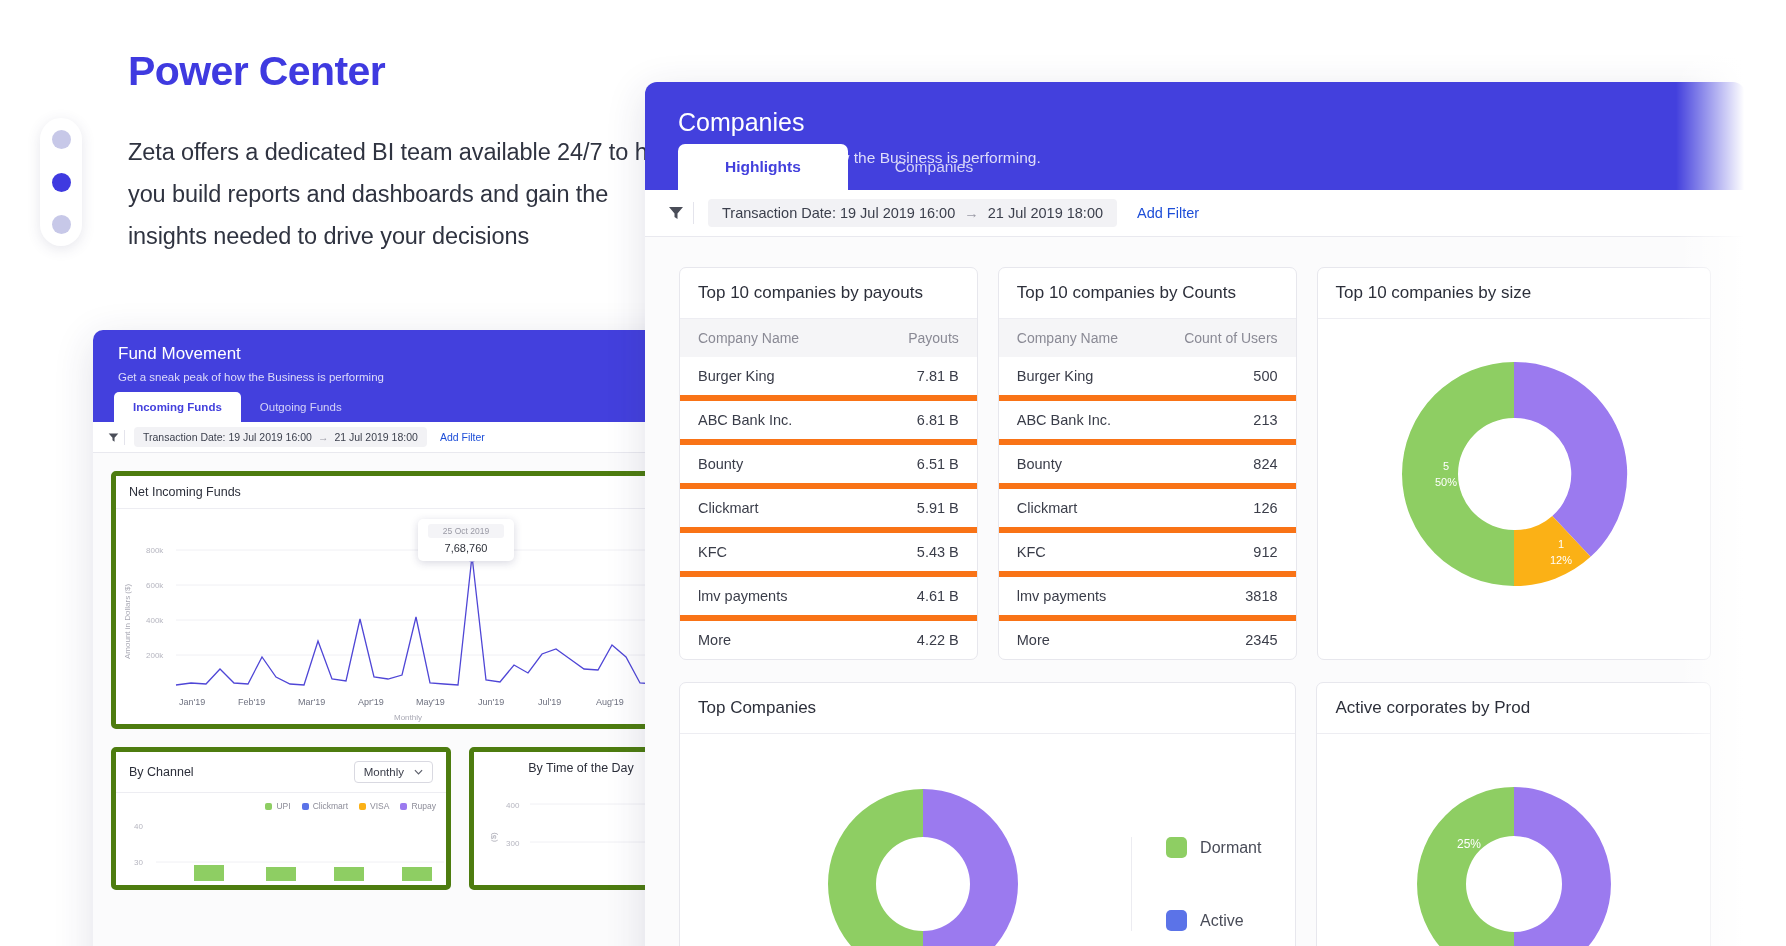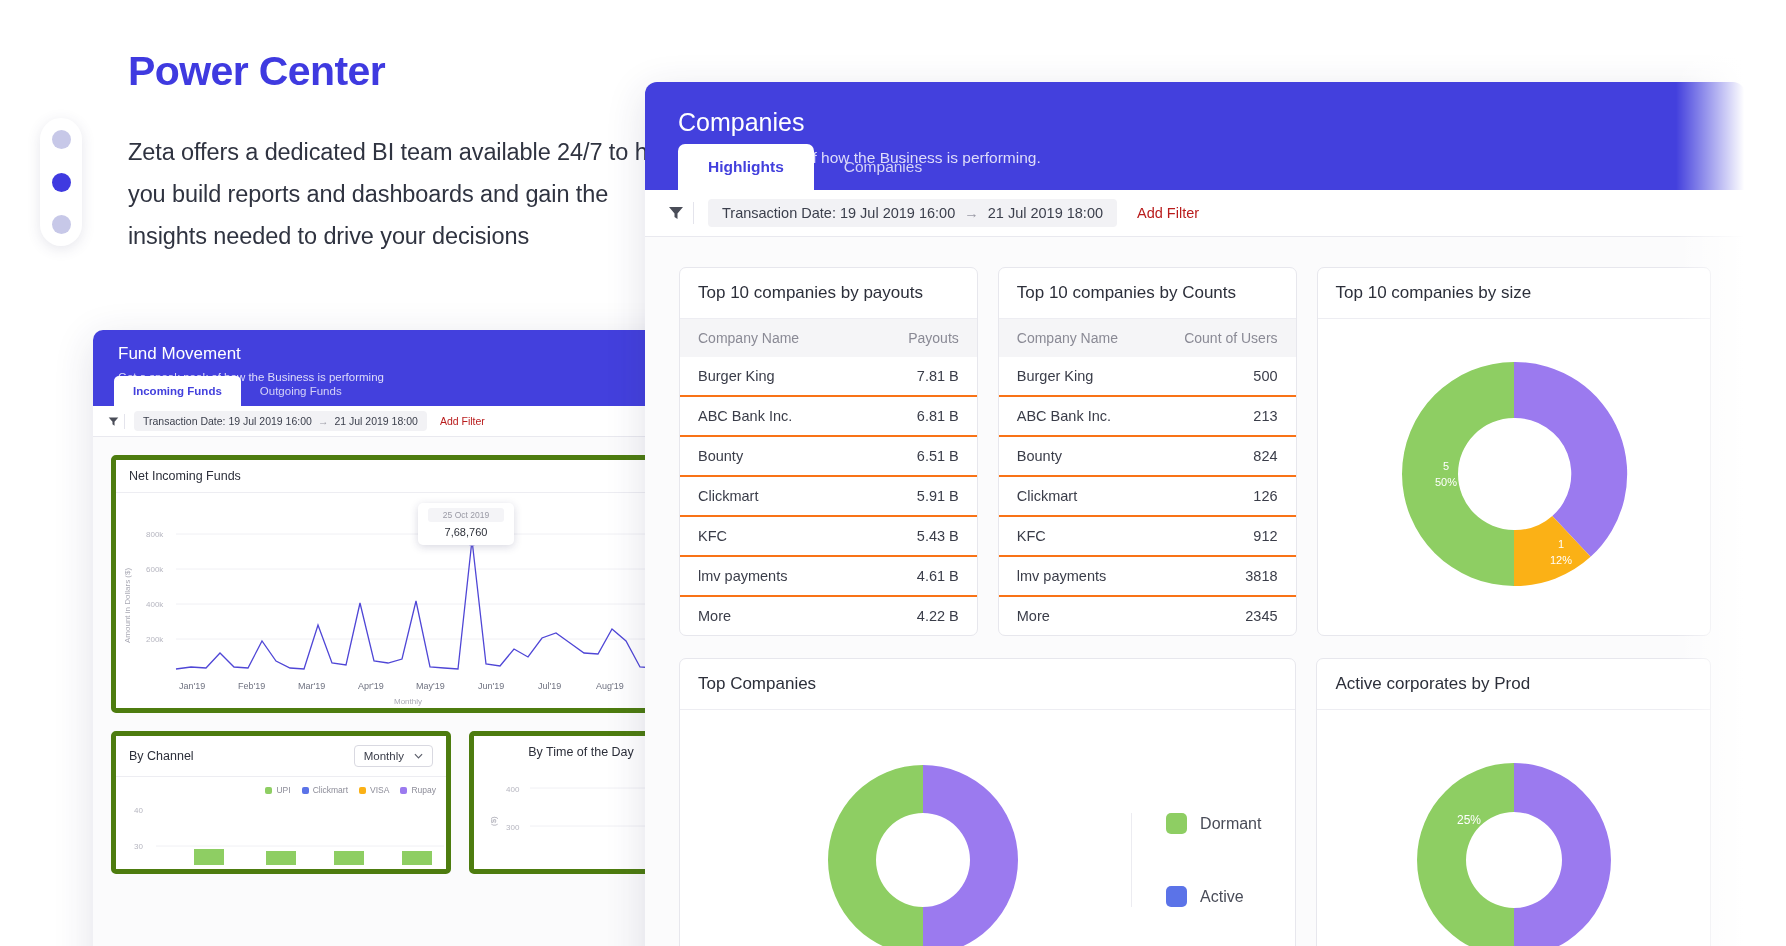--- a/index.html
+++ b/index.html
@@ -80,35 +80,35 @@
   .filter-icon-wrap { display:flex; align-items:center; justify-content:center; }
   .filter-sep { background:#e4e4ec; }
   .filter-chip {
     background: #f2f2f5;
     border-radius: 4px;
     color: #3b3f4c;
     white-space: nowrap;
     display: flex; align-items: center;
   }
   .arrow-glyph { color: #9b9ba6; }
-  .add-filter { color: #b91c1c; white-space: nowrap; }
+  .add-filter { color: #1d4ed8; white-space: nowrap; }
 
   .panel-body { background: #fbfbfc; }
 
   
   #companies-panel {
     left: 645px; top: 82px;
     width: 1100px; height: 900px;
     border-radius: 12px;
   }
   #companies-panel .panel-head { height: 108px; padding: 26px 0 0 33px; }
   #companies-panel .panel-title { font-size: 25px; }
   #companies-panel .panel-sub { font-size: 15.5px; margin-top: 12px; }
   #companies-panel .tabs { left: 33px; bottom: 0; }
-  #companies-panel .tab { font-size: 15.5px; padding: 14px 30px; }
+  #companies-panel .tab { font-size: 15.5px; padding: 14px 47px; }
   #companies-panel .filterbar { height: 47px; padding-left: 14px; }
   #companies-panel .filter-icon-wrap { width: 34px; }
   #companies-panel .filter-sep { width:1px; height:22px; margin-right:14px; }
   #companies-panel .filter-chip { font-size: 14.5px; padding: 6px 14px; gap: 9px; }
   #companies-panel .add-filter { font-size: 14.5px; margin-left: 20px; }
   #companies-panel .panel-body { padding: 30px 34px; height: calc(100% - 155px); }
 
   .card {
     background: #fff;
     border: 1px solid #e7e7ed;
@@ -131,38 +131,38 @@
     font-weight: 400;
     font-size: 14px;
     text-align: left;
     padding: 11px 18px;
   }
   table.data th.num, table.data td.num { text-align: right; }
   table.data td {
     padding: 11px 18px;
     font-size: 14.5px;
     color: #3a3d49;
-    border-bottom: 2px solid #f97316;
+    border-bottom: 6px solid #f97316;
   }
   table.data tr:last-child td { border-bottom: none; }
 
   .grid-row { display: flex; gap: 20px; }
 
   .chart-area { display: flex; align-items: center; justify-content: center; padding: 14px 0; }
 
   .legend { display: flex; flex-direction: column; gap: 52px; padding-left: 34px; border-left: 1px solid #ececf1; }
   .legend-item { display: flex; align-items: center; gap: 13px; font-size: 16px; color: #494c58; }
   .swatch { width: 21px; height: 21px; border-radius: 5px; flex: none; }
 
   
   #fund-panel {
     left: 93px; top: 330px;
     width: 620px; height: 700px;
   }
-  #fund-panel .panel-head { height: 76px; padding: 14px 0 0 25px; }
+  #fund-panel .panel-head { height: 92px; padding: 14px 0 0 25px; }
   #fund-panel .panel-title { font-size: 17px; }
   #fund-panel .panel-sub { font-size: 11.5px; margin-top: 7px; }
   #fund-panel .tabs { left: 21px; bottom: 0; }
   #fund-panel .tab { font-size: 11.5px; padding: 9px 19px; border-radius: 5px 5px 0 0; }
   #fund-panel .filterbar { height: 31px; padding-left: 9px; }
   #fund-panel .filter-icon-wrap { width: 22px; }
   #fund-panel .filter-sep { width:1px; height:15px; margin-right:9px; }
   #fund-panel .filter-chip { font-size: 10.5px; padding: 4px 9px; gap: 6px; }
   #fund-panel .add-filter { font-size: 10.5px; margin-left: 13px; }
   #fund-panel .panel-body { padding: 18px; height: calc(100% - 107px); }

